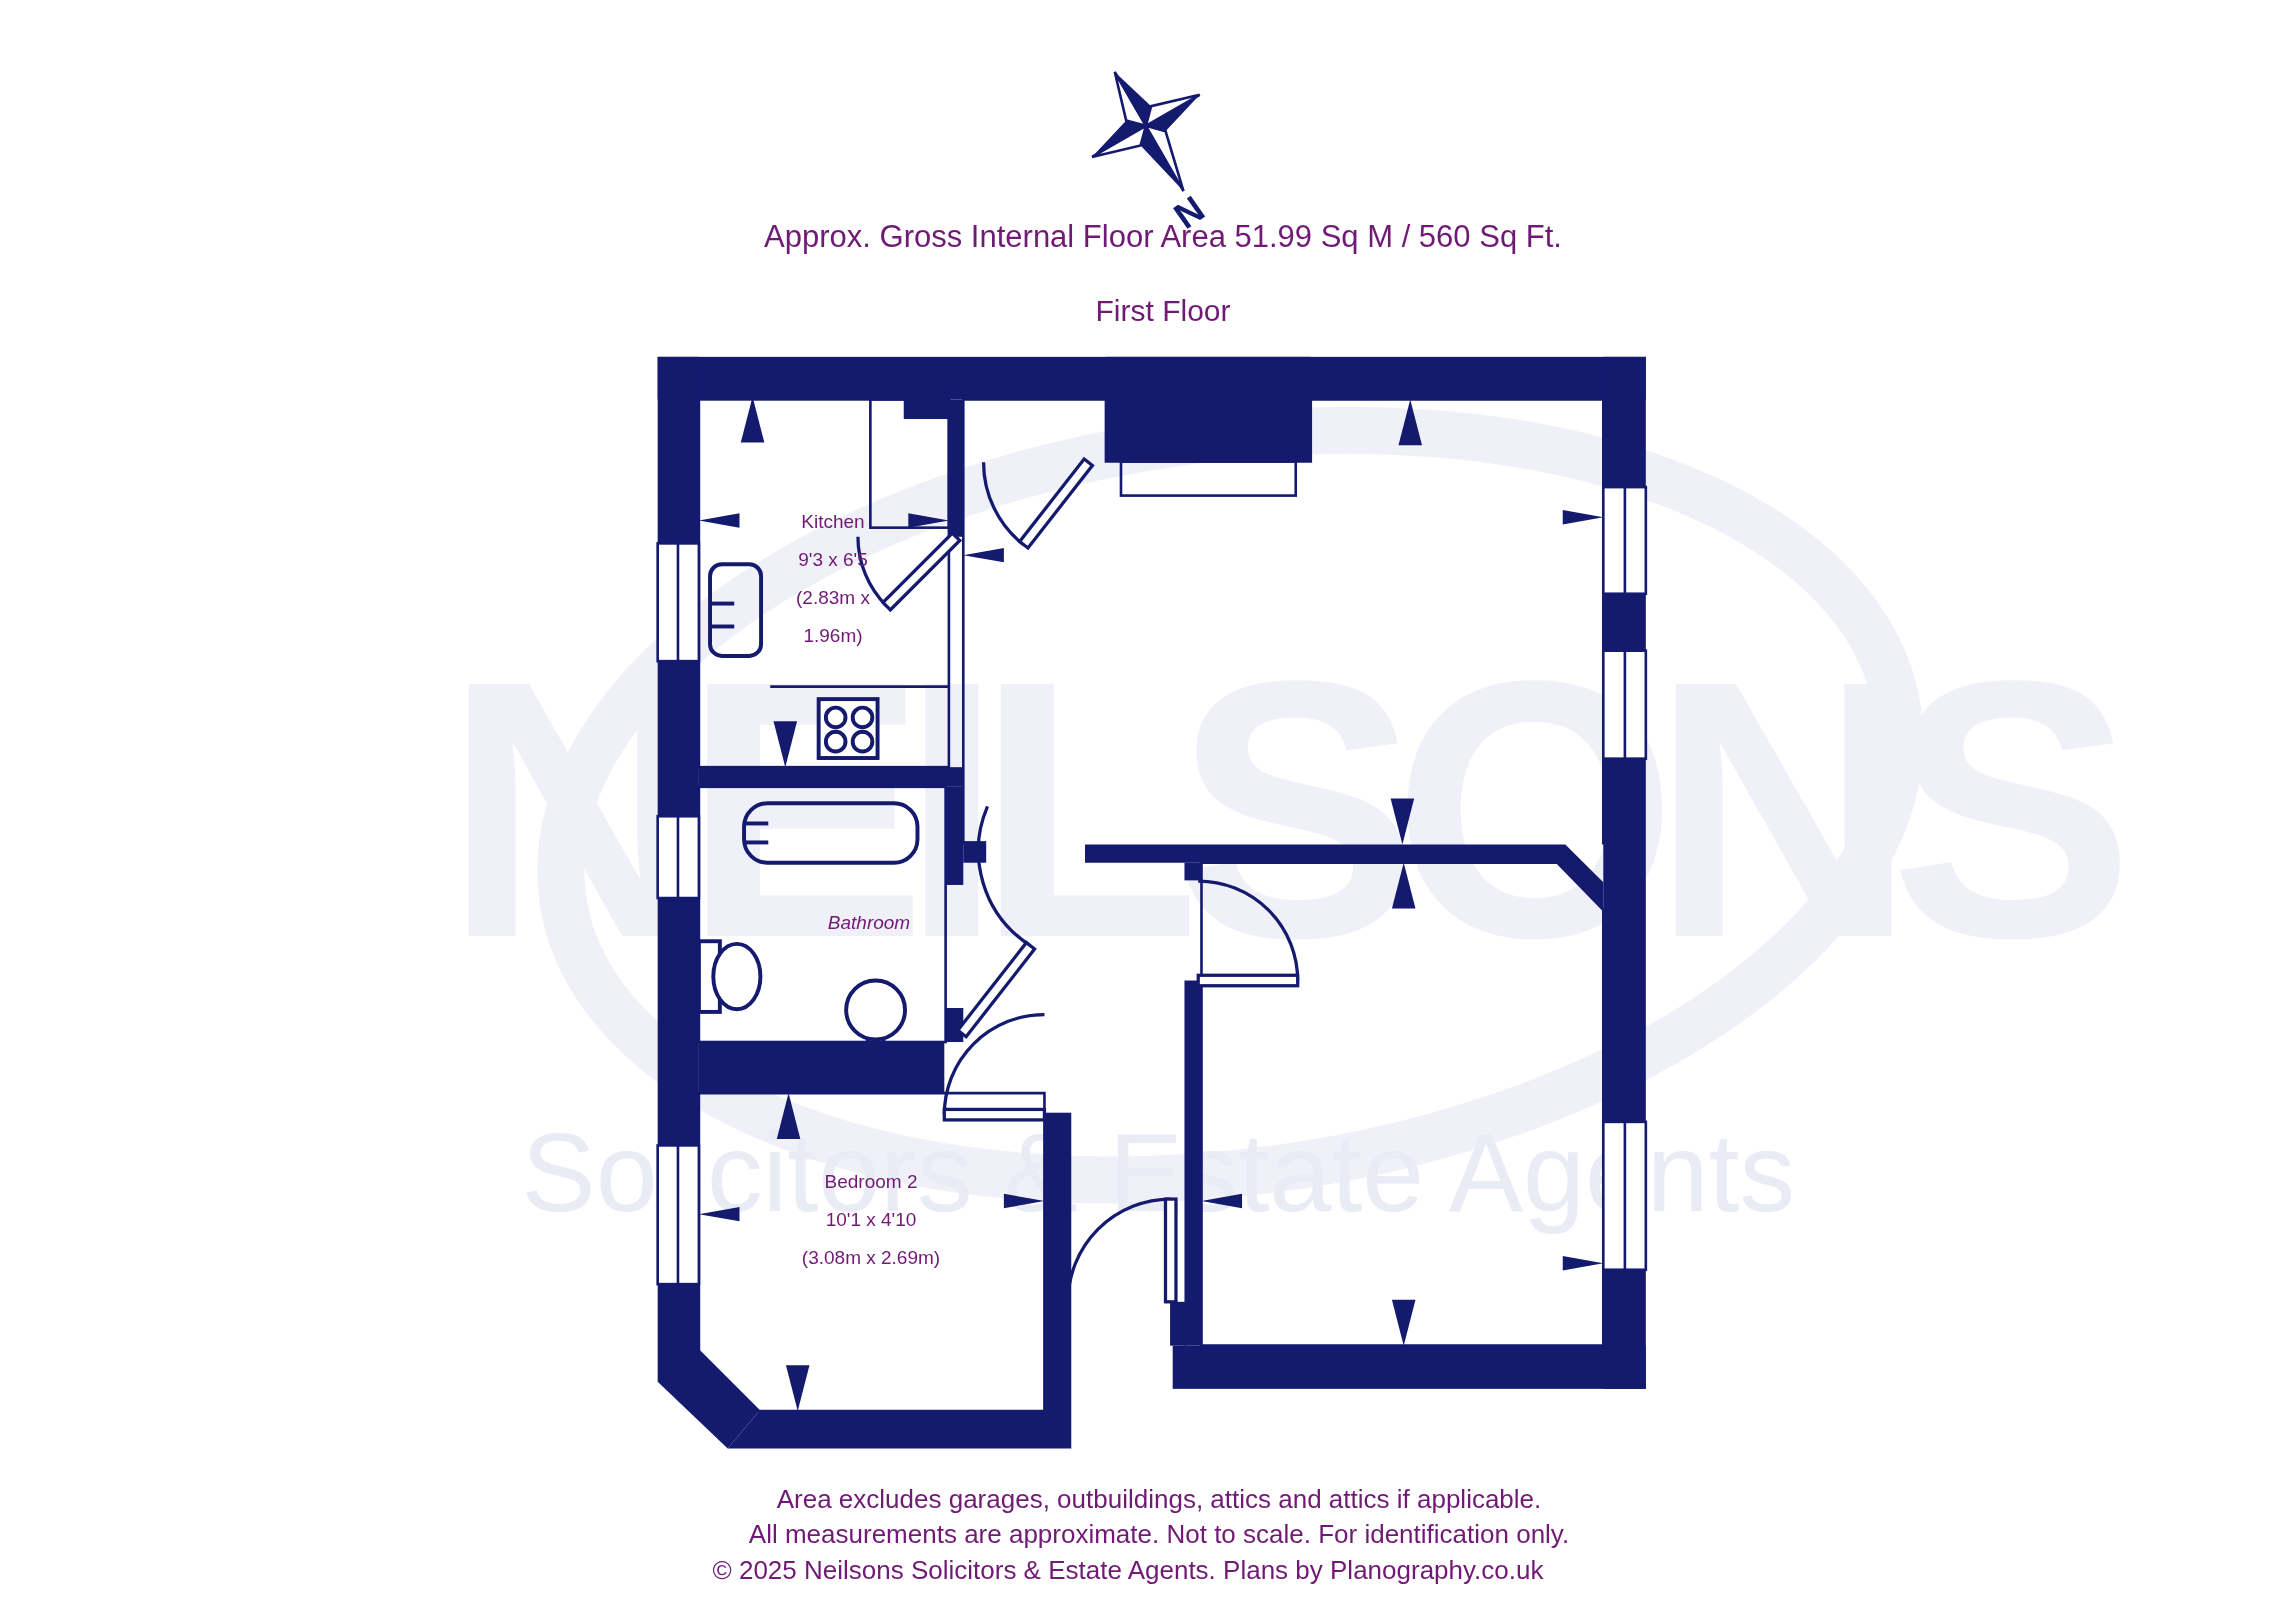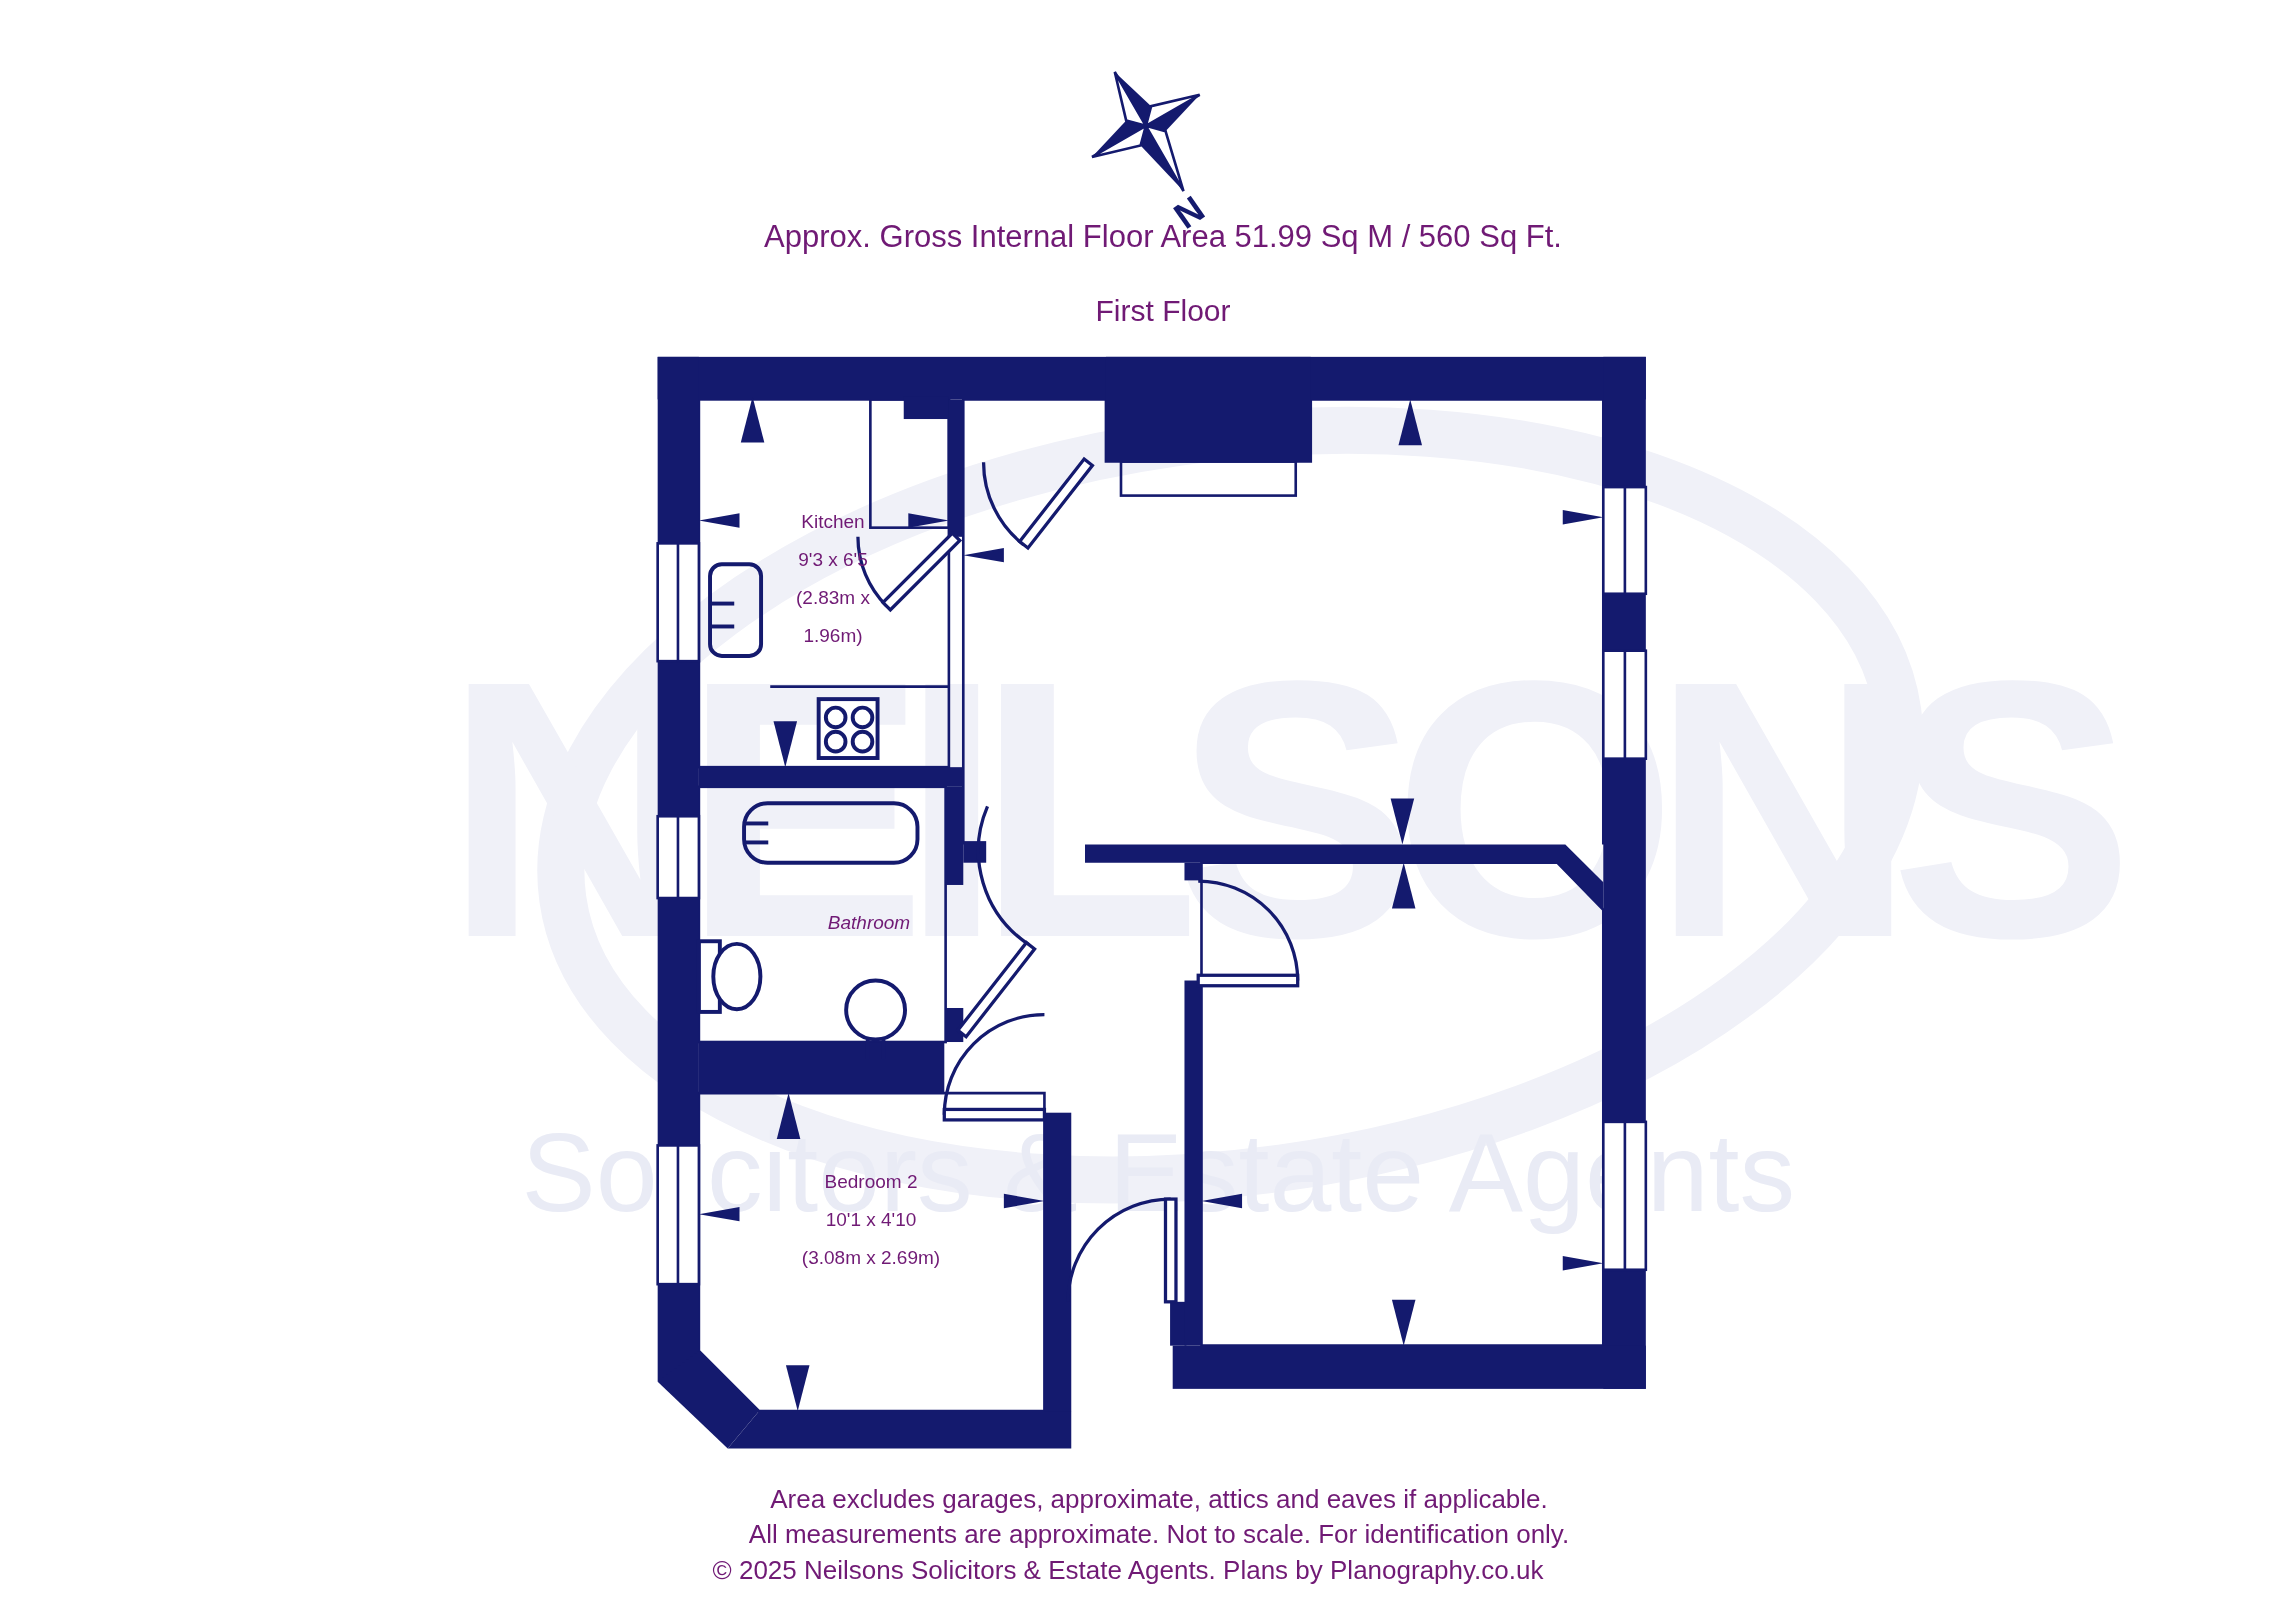--- a/index.html
+++ b/index.html
@@ -205,17 +205,17 @@
 1.96m)</div>
 
 
   <div class="lbl room-lbl" style="left:869px;top:923px;font-style:italic;">Bathroom</div>
 
 
   <div class="lbl room-lbl" style="left:871px;top:1220px;">Bedroom 2
 10'1 x 4'10
 (3.08m x 2.69m)</div>
 
-  <div class="lbl footer-line" style="left:1159px;top:1499px;">Area excludes garages, approximate, attics and eaves if applicable.</div>
+  <div class="lbl footer-line" style="left:1159px;top:1499px;">Area excludes garages, outbuildings, attics and attics if applicable.</div>
   <div class="lbl footer-line" style="left:1159px;top:1534px;">All measurements are approximate. Not to scale. For identification only.</div>
   <div class="lbl footer-line" style="left:1128px;top:1570px;">© 2025 Neilsons Solicitors &amp; Estate Agents. Plans by Planography.co.uk</div>
 </div>
 
 
 </body></html>

